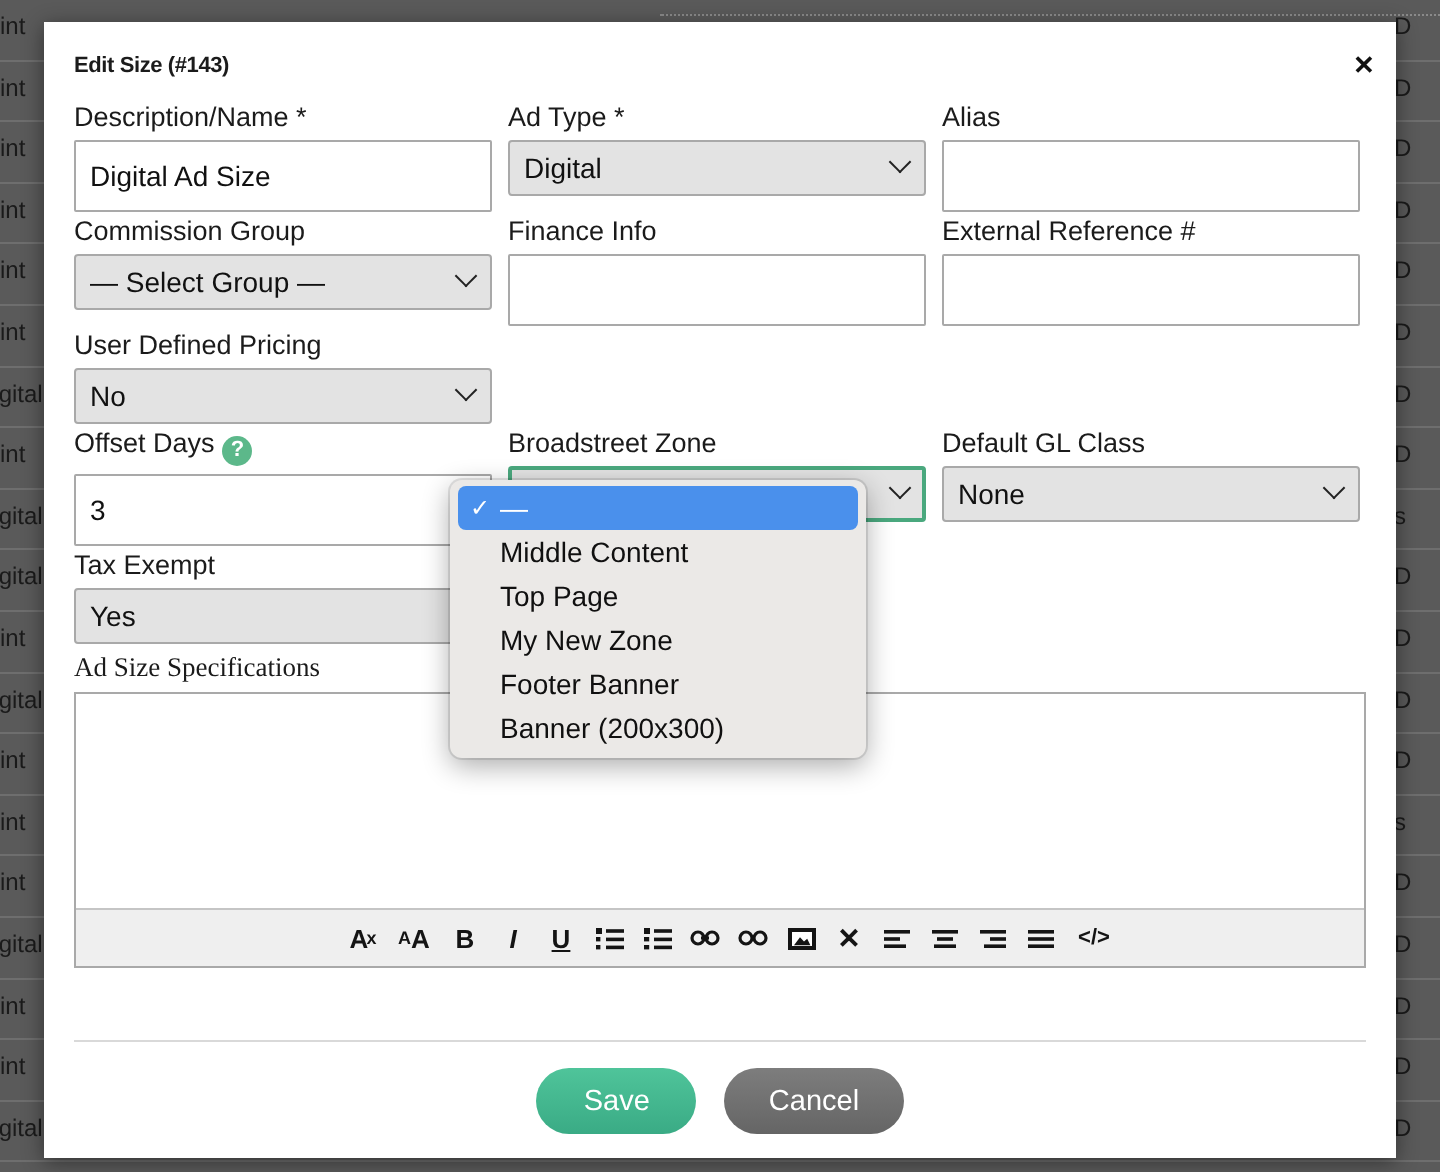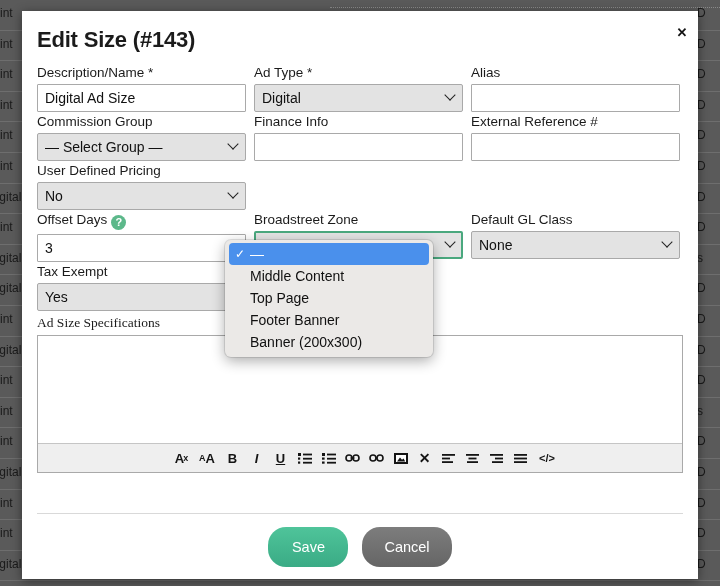--- a/index.html
+++ b/index.html
@@ -87,21 +87,21 @@
   #modal-body {
     position: absolute;
     left: 15px;
     top: 16px;
     right: 15px;
     bottom: 0;
   }
 
   h1.modal-title {
     margin: 0 0 12px 0;
-    font-size: 22px;
+    font-size: 11px;
     font-weight: bold;
     color: #1b1b1b;
     letter-spacing: -0.2px;
   }
 
   .grid-row {
     display: flex;
     gap: 8px;
     margin-bottom: 2px;
   }
@@ -126,21 +126,21 @@
     font-weight: bold;
     line-height: 15px;
     text-align: center;
     vertical-align: -2px;
     margin-left: 4px;
     cursor: pointer;
   }
 
   input.txt {
     width: 100%;
-    height: 28px;
+    height: 36px;
     padding: 2px 7px;
     font-size: 14px;
     color: #111;
     border: 1px solid #a9a9a9;
     background: #ffffff;
     border-radius: 1px;
     font-family: "Liberation Sans", sans-serif;
     outline: none;
   }
 
@@ -281,21 +281,21 @@
     position: absolute;
     left: 0; right: 0; top: 0;
     height: 1px;
     background: #d9d9d9;
   }
   .btn {
     border: none;
     border-radius: 18px;
     font-size: 14.5px;
     color: #ffffff;
-    height: 40px;
+    height: 33px;
     min-width: 80px;
     padding: 0 22px;
     cursor: pointer;
     font-family: "Liberation Sans", sans-serif;
   }
   .btn-save {
     background: linear-gradient(180deg, #4fc49a 0%, #3aab85 100%);
   }
   .btn-cancel {
     background: linear-gradient(180deg, #7d7d7d 0%, #656565 100%);
@@ -581,15 +581,16 @@
       <button class="btn btn-cancel">Cancel</button>
     </div>
 
   </div>
 </div>
 
 <div id="zone-dropdown">
     <div class="dd-item sel-hl"><span class="check">✓</span><span>—</span></div>
     <div class="dd-item"><span>Middle Content</span></div>
     <div class="dd-item"><span>Top Page</span></div>
+    <div class="dd-item"><span>My New Zone</span></div>
     <div class="dd-item"><span>Footer Banner</span></div>
     <div class="dd-item"><span>Banner (200x300)</span></div>
   </div>
 
 </body></html>

